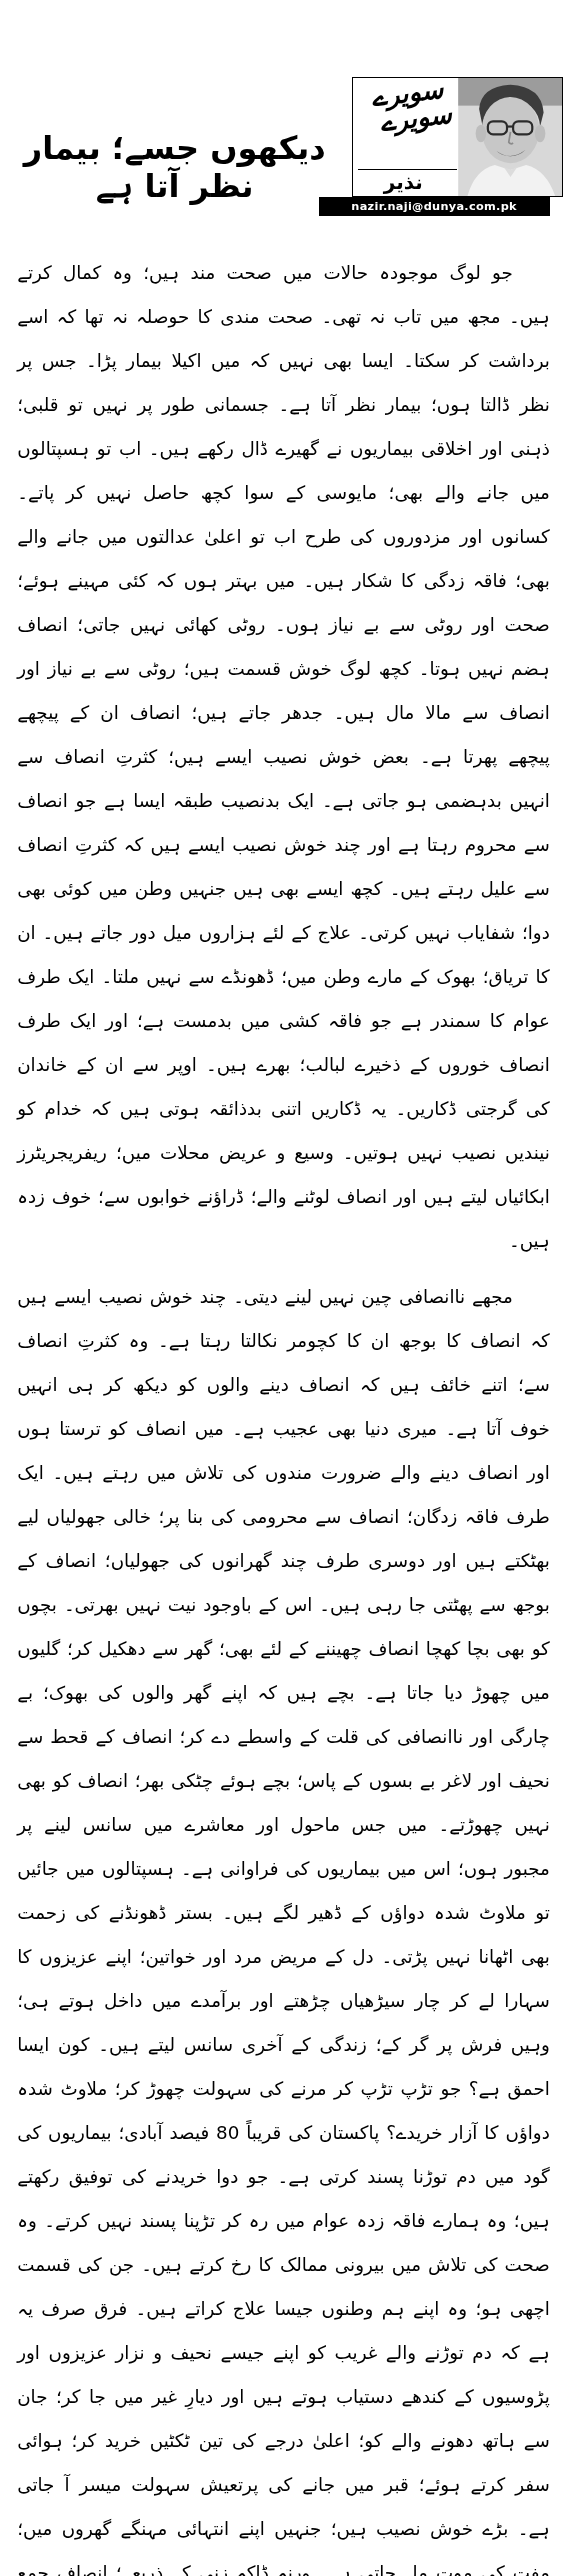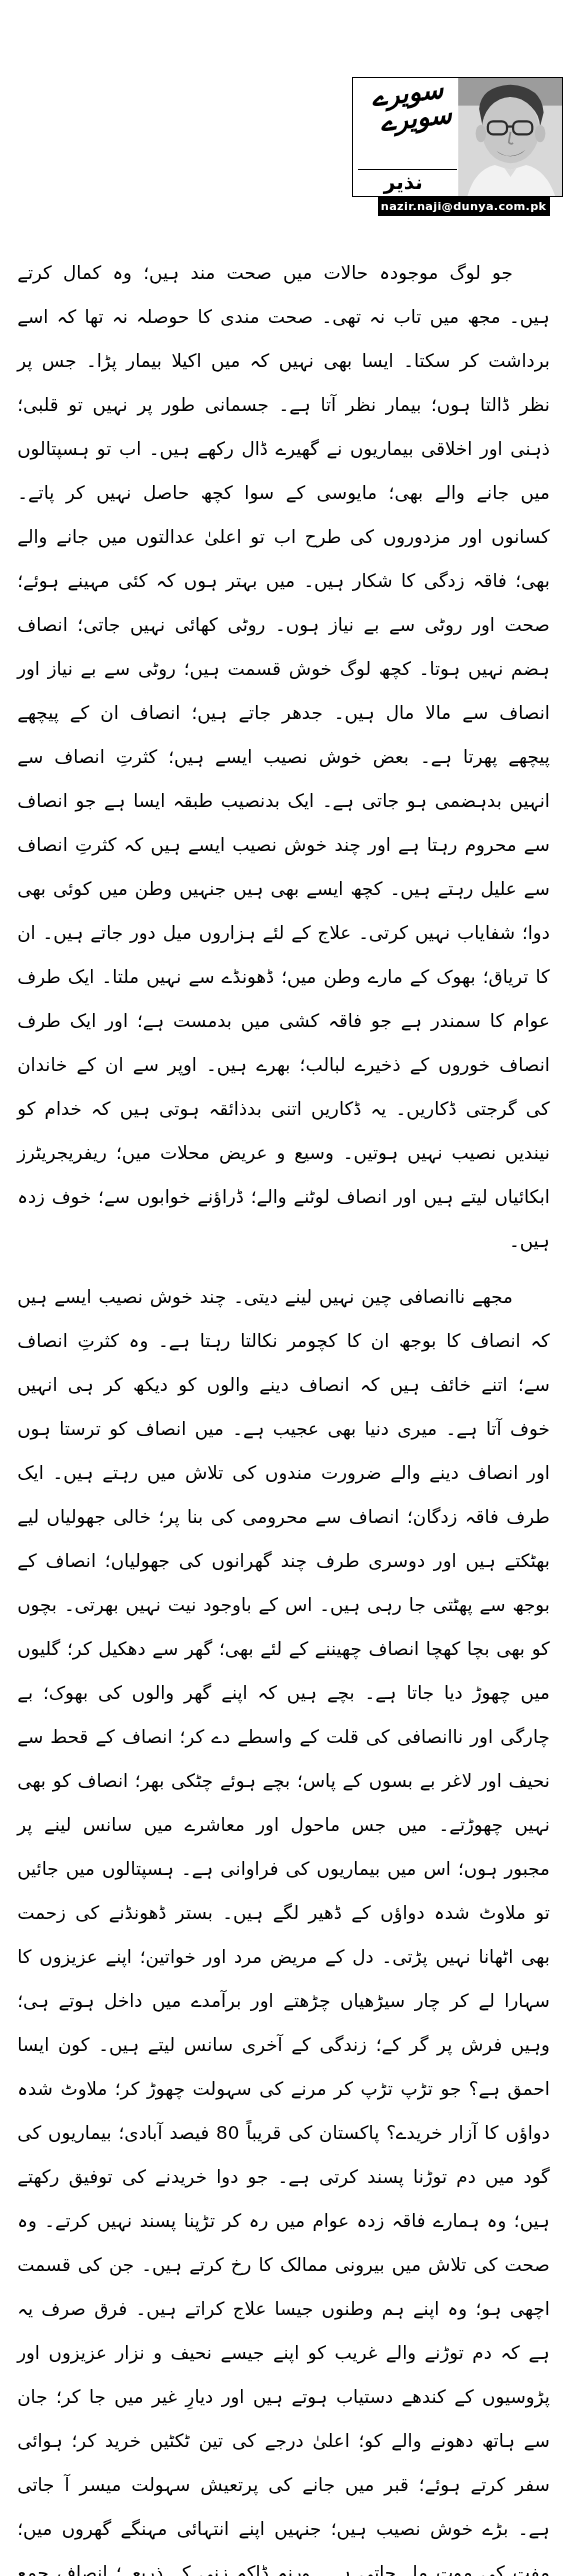--- a/index.html
+++ b/index.html
@@ -66,21 +66,21 @@
     font-weight:bold;
   }
   .photo-area{
     position:absolute;
     left:auto; right:-1.7px; top:-1.7px;
     width:105px; height:122px;
   }
   .email-bar{
     position:absolute;
     top:197px; right:17.4px;
-    width:172px; height:19px;
+    width:231px; height:19px;
     background:#000;
     color:#fff;
     font-size:11.3px;
     font-weight:bold;
     text-align:center;
     line-height:19px;
     direction:ltr;
     font-family:"DejaVu Sans", sans-serif;
     letter-spacing:0.3px;
   }
@@ -101,20 +101,21 @@
     word-spacing:0.9px;
   }
 </style>
 </head>
 <body>
 
 <div class="page">
 
   <div class="masthead">
 
+    <div class="headline">دیکھوں جسے؛ بیمار نظر آتا ہے</div>
 
     <div class="masthead-box">
 
       <div class="logo-area">
         <span class="logo-line">سویرے</span>
         <span class="logo-line second">سویرے</span>
       </div>
 
       <div class="logo-divider"></div>
 

